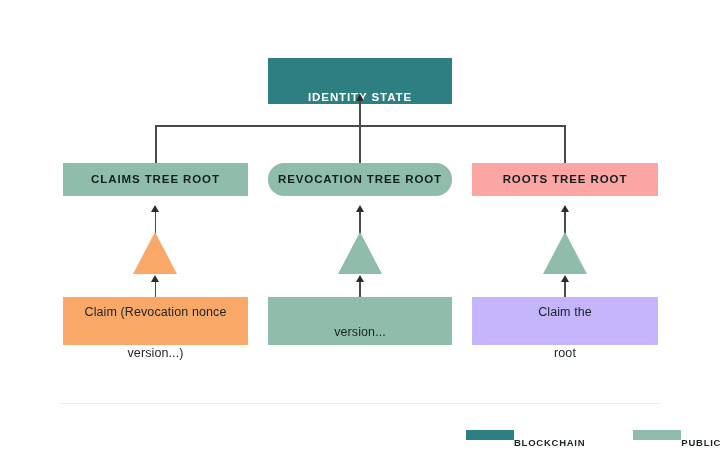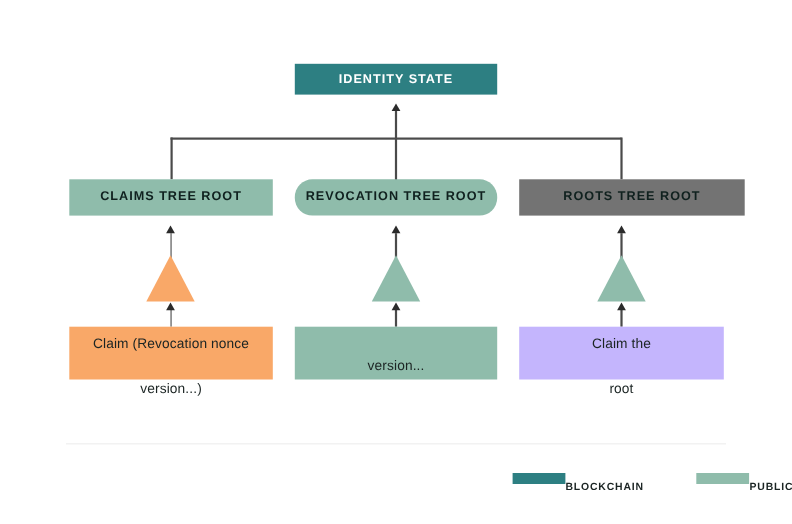--- a/index.html
+++ b/index.html
@@ -103,21 +103,21 @@
     letter-spacing: 0.75px;
     color: #1b2423;
     white-space: nowrap;
   }
 </style>
 </head>
 <body>
 
 <div class="canvas">
 
-  <div class="node" style="left:268px; top:58px; width:184px; height:28px; background:#2d7f82;">
+  <div class="node" style="left:268px; top:58px; width:184px; height:46px; background:#2d7f82;align-items:flex-end;">
     <span class="node-title on-dark">IDENTITY STATE</span>
   </div>
 
   <div class="vline" style="left:359px; top:100px; height:65px;"></div>
   <div class="arrow-up" style="left:355.5px; top:94px;"></div>
 
   <div class="hline" style="left:155px; top:125px; width:410px;"></div>
   <div class="vline" style="left:155px; top:125px; height:38px;"></div>
   <div class="vline" style="left:564px; top:125px; height:38px;"></div>
 
@@ -139,21 +139,21 @@
   </div>
   <div class="vline" style="left:359px; top:212px; height:26px;"></div>
   <div class="arrow-up" style="left:355.5px; top:205px;"></div>
   <div class="tri" style="left:337.5px; top:232px; border-bottom:42px solid #8fbcab;"></div>
   <div class="vline" style="left:359px; top:281px; height:16px;"></div>
   <div class="arrow-up" style="left:355.5px; top:275px;"></div>
   <div class="node" style="left:268px; top:297px; width:184px; height:48px; background:#8fbcab; flex-direction:column;">
     <span class="node-body">version...</span>
   </div>
 
-  <div class="node" style="left:472px; top:163px; width:205px; height:33px; background:#737373;">
+  <div class="node" style="left:472px; top:163px; width:186px; height:33px; background:#fca5a5;">
     <span class="node-title">ROOTS TREE ROOT</span>
   </div>
   <div class="vline" style="left:564px; top:212px; height:26px;"></div>
   <div class="arrow-up" style="left:560.5px; top:205px;"></div>
   <div class="tri" style="left:542.5px; top:232px; border-bottom:42px solid #8fbcab;"></div>
   <div class="vline" style="left:564px; top:281px; height:16px;"></div>
   <div class="arrow-up" style="left:560.5px; top:275px;"></div>
   <div class="node" style="left:472px; top:297px; width:186px; height:48px; background:#c4b5fd; flex-direction:column;">
     <span class="node-body">Claim the</span>
     <span class="node-body">root</span>

